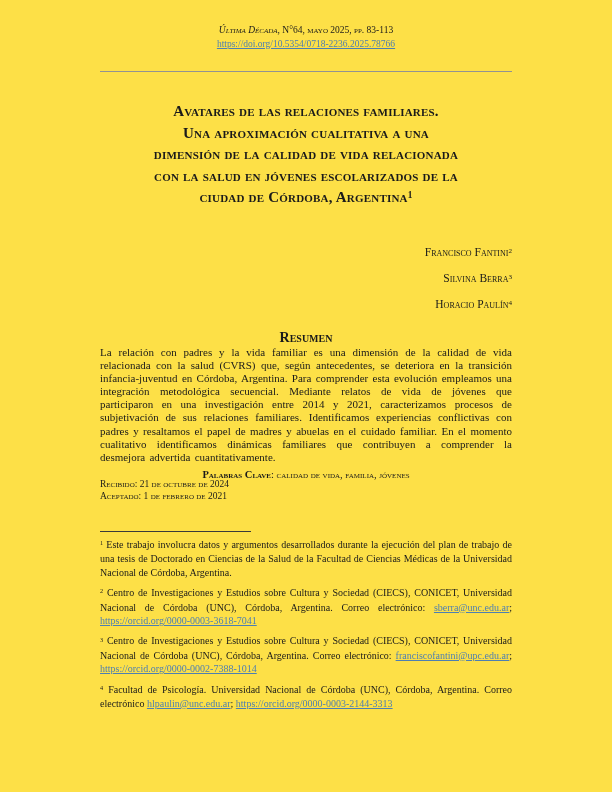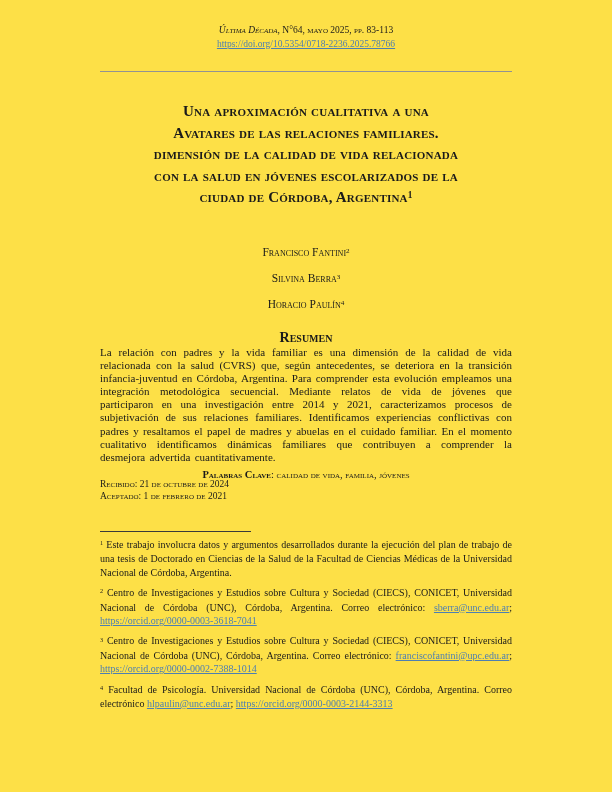--- a/index.html
+++ b/index.html
@@ -45,21 +45,21 @@
     text-align: center;
     font-variant: small-caps;
     font-weight: bold;
     font-size: 15px;
     line-height: 21.5px;
     letter-spacing: 0.2px;
   }
   
   .authors-block {
     left: 100px; top: 240px; width: 412px;
-    text-align: center;
+    text-align: right;
     font-variant: small-caps;
     font-size: 11.5px;
     line-height: 24px;
   }
   
   .resumen-heading {
     left: 100px; top: 330px; width: 412px;
     text-align: center;
     font-variant: small-caps;
     font-weight: bold;
@@ -108,22 +108,22 @@
       <span class="journal-name">Última Década</span><span>, N°64, mayo 2025, pp. 83-113</span>
     </div>
     <div class="doi-line">
       <a class="link">https://doi.org/10.5354/0718-2236.2025.78766</a>
     </div>
   </div>
 
   <div class="abs header-rule"></div>
 
   <div class="abs title-block">
+    <div>Avatares de las relaciones familiares.</div>
     <div>Una aproximación cualitativa a una</div>
-    <div>Avatares de las relaciones familiares.</div>
     <div>dimensión de la calidad de vida relacionada</div>
     <div>con la salud en jóvenes escolarizados de la</div>
     <div><span>ciudad de Córdoba, Argentina</span><sup class="marker">1</sup></div>
   </div>
 
   <div class="abs authors-block">
     <div><span>Francisco Fantini</span><sup class="marker">2</sup></div>
     <div><span>Silvina Berra</span><sup class="marker">3</sup></div>
     <div><span>Horacio Paulín</span><sup class="marker">4</sup></div>
   </div>

